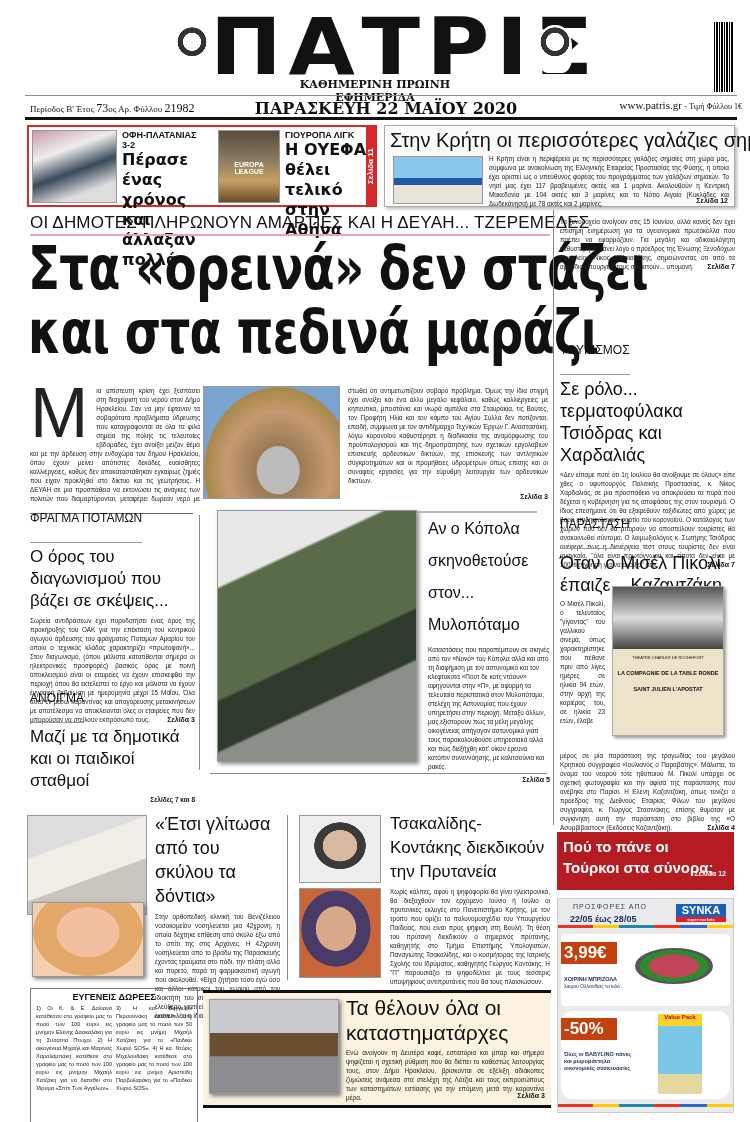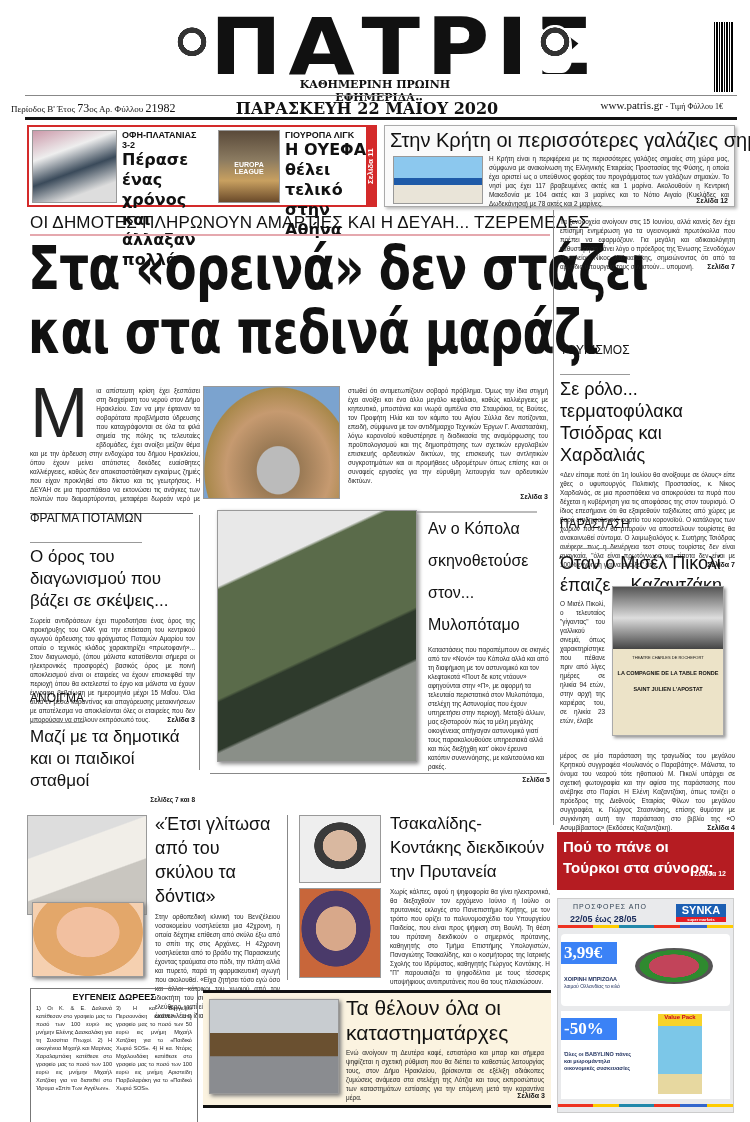--- a/index.html
+++ b/index.html
@@ -3,21 +3,21 @@
 <meta charset="utf-8">
 <style>
 *{box-sizing:border-box;margin:0;padding:0}
 body{width:750px;height:1122px;background:#fff;font-family:"Liberation Sans",sans-serif;color:#111;position:relative;overflow:hidden}
 .abs{position:absolute}
 .masthead-title{left:225px;top:10px;width:300px;height:75px;font-family:"DejaVu Sans",sans-serif;font-weight:900;font-size:78px;letter-spacing:6px;text-align:center;line-height:75px;transform:scaleX(1.1)}
 .subtitle{left:260px;top:78px;width:230px;text-align:center;font-family:"DejaVu Serif",serif;font-weight:bold;font-size:11px}
 .portrait{width:34px;height:48px;border-radius:45% 45% 30% 30%;background:radial-gradient(circle at 50% 35%,#fff 0 25%,#333 26% 40%,#fff 41%)}
 .barcode{left:714px;top:22px;width:20px;height:70px;background:repeating-linear-gradient(90deg,#000 0 1px,#fff 1px 2px,#000 2px 4px,#fff 4px 5px)}
 .rule-thin{left:25px;top:95px;width:712px;height:1px;background:#888}
-.infoline{left:11px;top:98px;width:712px;height:18px;font-size:9px}
+.infoline{left:30px;top:98px;width:712px;height:18px;font-size:9px}
 .infoline .l{position:absolute;left:0;top:3px;font-family:"Liberation Serif",serif}
 .infoline .l b{font-size:12px;font-weight:normal}
 .infoline .c{position:absolute;left:0;right:0;text-align:center;top:1px;font-family:"DejaVu Serif",serif;font-weight:bold;font-size:16px}
 .infoline .r{position:absolute;right:0;top:1px;font-family:"Liberation Serif",serif;font-size:11px}
 .rule-thick{left:25px;top:117px;width:712px;height:3px;background:#111}
 .sports{left:27px;top:125px;width:350px;height:82px;border:2px solid #d42a2a;background:#fff}
 .photo{background:linear-gradient(135deg,#8aa 0%,#dcd 30%,#556 60%,#ccc 100%);border:1px solid #999}
 .sports .tag{font-weight:bold;font-size:9px}
 .sports h3{font-weight:900;font-size:16px;line-height:20px;font-family:"DejaVu Sans",sans-serif}
 .redtab{background:#d42a2a;color:#fff;writing-mode:vertical-rl;transform:rotate(180deg);font-size:8px;font-weight:bold;text-align:center}
@@ -28,21 +28,21 @@
 .kicker{left:30px;top:213px;width:520px;font-size:17px;letter-spacing:.2px;border-bottom:2px solid #e5a8ae;padding-bottom:1px;white-space:nowrap}
 .headline{left:28px;top:236px;width:525px;font-family:"DejaVu Sans",sans-serif;font-weight:900;font-size:60px;line-height:64px;transform:scaleX(0.78);transform-origin:left top;white-space:nowrap;width:680px;letter-spacing:-1px}
 .dropcap{font-family:"Liberation Sans",sans-serif;font-size:70px;line-height:58px;float:left;margin-right:8px;margin-top:-2px}
 .col-rule{background:#888;width:1px}
 .sec-label{font-size:12px;border-bottom:1px solid #999;display:inline-block;padding-bottom:17px}
 .sec-title{font-size:18px;line-height:22px}
 .sec-title.sm{font-size:17px;line-height:22px}
 .box-red{left:557px;top:832px;width:177px;height:58px;background:#b51c22;color:#fff;padding:4px 6px}
 .ad{left:557px;top:898px;width:177px;height:215px;background:#e9eaec;border:1px solid #ccc}
 .stripe{height:3px;background:linear-gradient(90deg,#e32 0 20%,#fc0 20% 35%,#28a 35% 55%,#e32 55% 70%,#36c 70% 85%,#fc0 85%)}
-.price{background:#3b82f6;color:#fff;font-weight:900;font-family:Liberation Serif, serif}
+.price{background:#c2410c;color:#fff;font-weight:900;font-family:Liberation Sans, sans-serif}
 .donations{left:30px;top:988px;width:168px;height:144px;border:1px solid #777;padding:3px 5px}
 .cafe{left:203px;top:990px;width:348px;height:118px;background:#fbf3e0;border-top:3px solid #111;border-bottom:3px solid #111}
 </style>
 </head>
 <body>
 
 <div class="abs portrait" style="left:175px;top:25px"></div>
 <div class="abs masthead-title">ΠΑΤΡΙΣ</div>
 <div class="abs portrait" style="left:538px;top:25px"></div>
 <div class="abs barcode"></div>
@@ -120,21 +120,21 @@
   <div class="abs" style="left:15px;top:4px;font-size:7px;letter-spacing:1px;color:#345">ΠΡΟΣΦΟΡΕΣ ΑΠΟ</div>
   <div class="abs" style="left:12px;top:15px;font-size:9px;font-weight:bold;color:#1a2b5a">22/05 έως 28/05</div>
   <div class="abs" style="left:118px;top:5px;width:50px;height:18px;background:#1c5fb3;color:#fff;font-weight:900;font-size:11px;text-align:center;line-height:13px"><span>SYNKA</span><div style="font-size:4px;background:#e41e26;line-height:5px">super markets</div></div>
   <div class="abs stripe" style="left:0;top:26px;width:175px"></div>
   <div class="abs" style="left:3px;top:35px;width:169px;height:72px;background:#fff;border-radius:4px">
     <div class="abs price" style="left:0;top:8px;width:56px;height:22px;font-size:17px;padding-left:3px;line-height:22px">3,99€</div>
     <div class="abs" style="left:74px;top:14px;width:78px;height:36px;border-radius:50%;background:radial-gradient(ellipse,#c2445a 0 45%,#2f8a2f 46% 62%,#555 63%)"></div>
     <div class="abs" style="left:3px;top:42px;font-size:5.5px;font-weight:bold;color:#1a2b5a">ΧΟΙΡΙΝΗ ΜΠΡΙΖΟΛΑ</div>
     <div class="abs" style="left:3px;top:49px;font-size:5px;color:#1a2b5a">λαιμού Ολλανδίας το κιλό</div>
   </div>
-  <div class="abs" style="left:3px;top:112px;width:169px;height:88px;background:#fff;border-radius:0">
+  <div class="abs" style="left:3px;top:112px;width:169px;height:88px;background:#fff;border-radius:12px">
     <div class="abs price" style="left:0;top:7px;width:56px;height:22px;font-size:17px;padding-left:3px;line-height:22px">-50%</div>
     <div class="abs" style="left:97px;top:3px;width:44px;height:80px;background:linear-gradient(180deg,#f7d32a 0 15%,#7cc7e8 15% 75%,#e7d8a0 75%);color:#c02;font-size:6px;font-weight:900;text-align:center">Value Pack</div>
     <div class="abs" style="left:3px;top:40px;width:75px;font-size:5.5px;font-weight:bold;color:#1a2b5a;line-height:7px">Όλες οι BABYLINO πάνες και μωρομάντηλα οικονομικές συσκευασίες</div>
   </div>
   <div class="abs stripe" style="left:0;top:205px;width:175px"></div>
 </div>
 
 <div class="abs" style="left:30px;top:513px;width:163px;height:1px;background:#666"></div>
 <div class="abs" style="left:30px;top:508px;width:165px">
   <span class="sec-label">ΦΡΑΓΜΑ ΠΟΤΑΜΩΝ</span>

